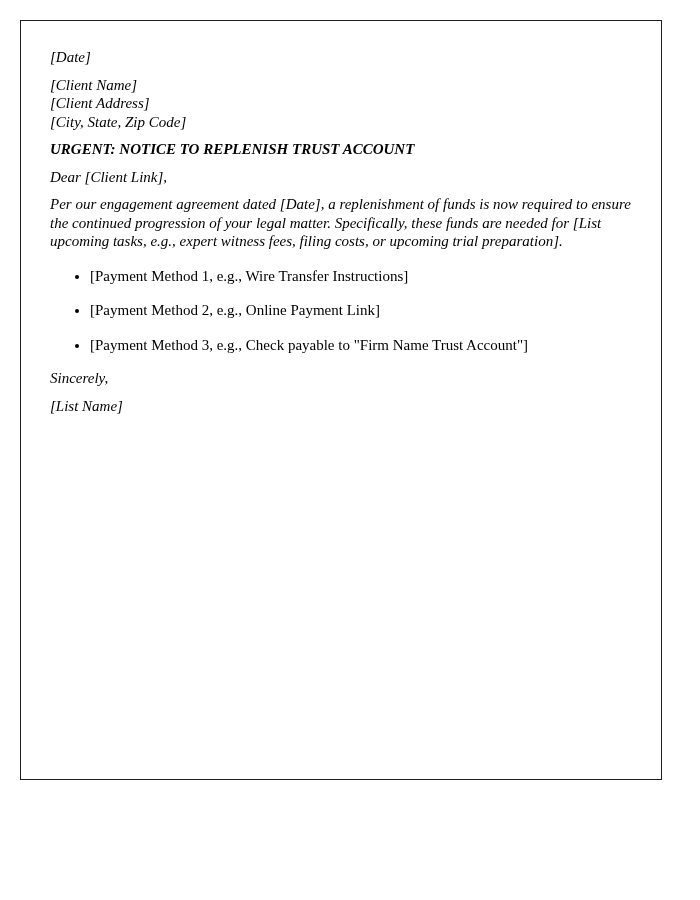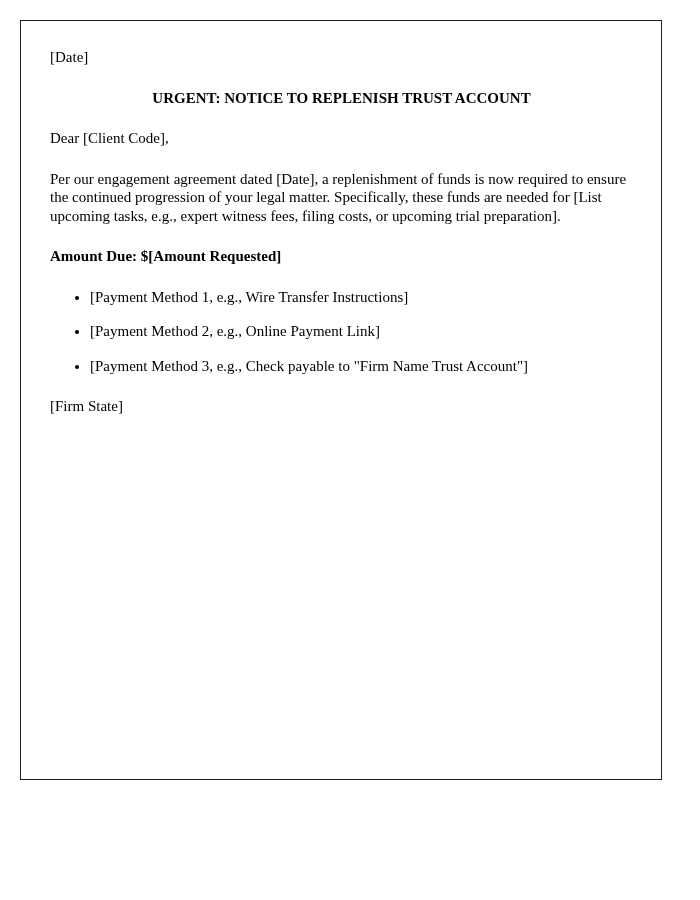--- a/index.html
+++ b/index.html
@@ -25,34 +25,34 @@
     height: 760px;
     box-sizing: border-box;
     border: 1.5px solid #1f1f1f;
     background: #ffffff;
     padding: 27px 28px 0 29px;
     color: #000000;
     font-size: 15px;
     line-height: 18.5px;
   }
   .page p {
-    margin: 22px 0;
+    margin: 9px 0;
+    font-style: italic;
   }
   .page p:first-child {
     margin-top: 0;
   }
   .addr-line {
     margin: 0;
   }
   .subject {
     font-weight: bold;
     margin: 15px 0;
     font-size: 15px;
     line-height: 18.5px;
-    text-align: center;
   }
   .amount-due {
     font-weight: bold;
   }
   ul.payment-list {
     margin: 15px 0;
     padding-left: 40px;
     list-style-type: disc;
   }
   ul.payment-list li {
@@ -61,38 +61,43 @@
   }
 </style>
 </head>
 <body>
 
 <div class="canvas">
   <div class="page">
 
     <p>[Date]</p>
 
+    <p>
+      <span class="addr-line" style="display:block">[Client Name]</span>
+      <span class="addr-line" style="display:block">[Client Address]</span>
+      <span class="addr-line" style="display:block">[City, State, Zip Code]</span>
+    </p>
 
     <p class="subject">URGENT: NOTICE TO REPLENISH TRUST ACCOUNT</p>
 
-    <p>Dear [Client Code],</p>
+    <p>Dear [Client Link],</p>
 
 
     <p>Per our engagement agreement dated [Date], a replenishment of funds is now required to ensure the continued progression of your legal matter. Specifically, these funds are needed for [List upcoming tasks, e.g., expert witness fees, filing costs, or upcoming trial preparation].</p>
 
-    <p class="amount-due">Amount Due: $[Amount Requested]</p>
 
 
     <ul class="payment-list">
       <li>[Payment Method 1, e.g., Wire Transfer Instructions]</li>
       <li>[Payment Method 2, e.g., Online Payment Link]</li>
       <li>[Payment Method 3, e.g., Check payable to "Firm Name Trust Account"]</li>
     </ul>
 
 
 
+    <p>Sincerely,</p>
 
     <p class="signature-block">
-      <span style="display:block">[Firm State]</span>
+      <span style="display:block">[List Name]</span>
     </p>
 
   </div>
 </div>
 
 </body></html>

